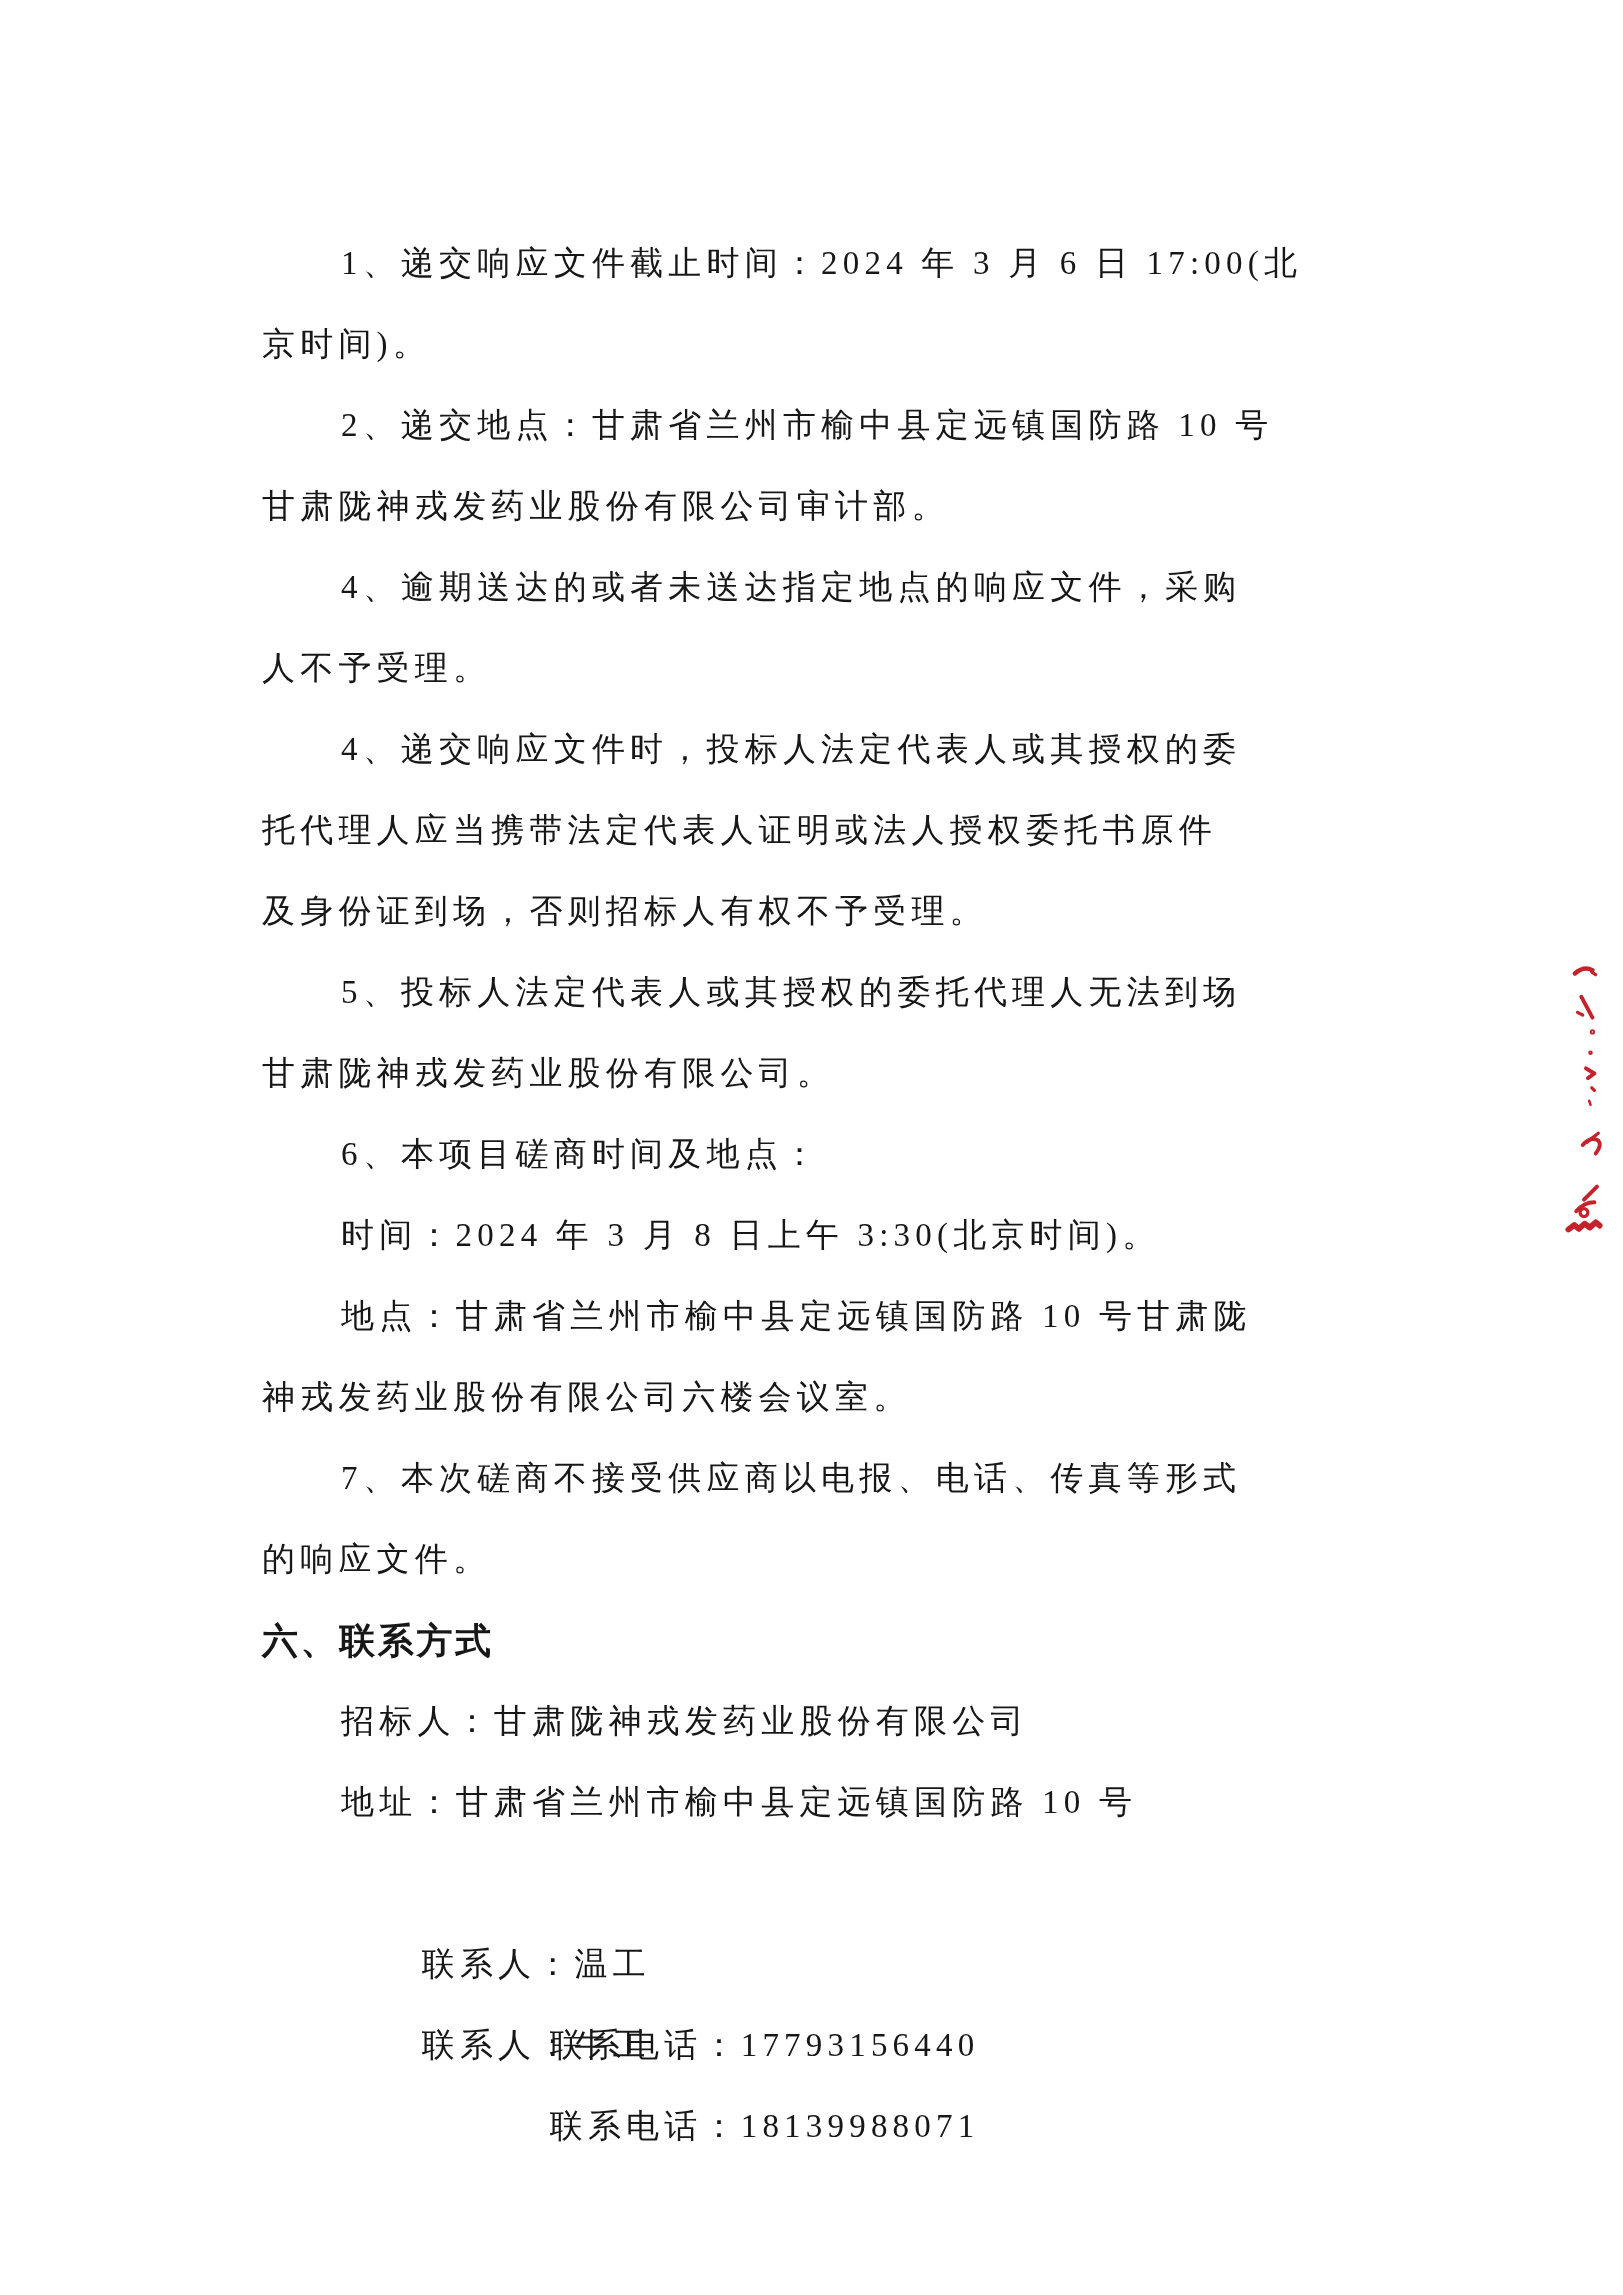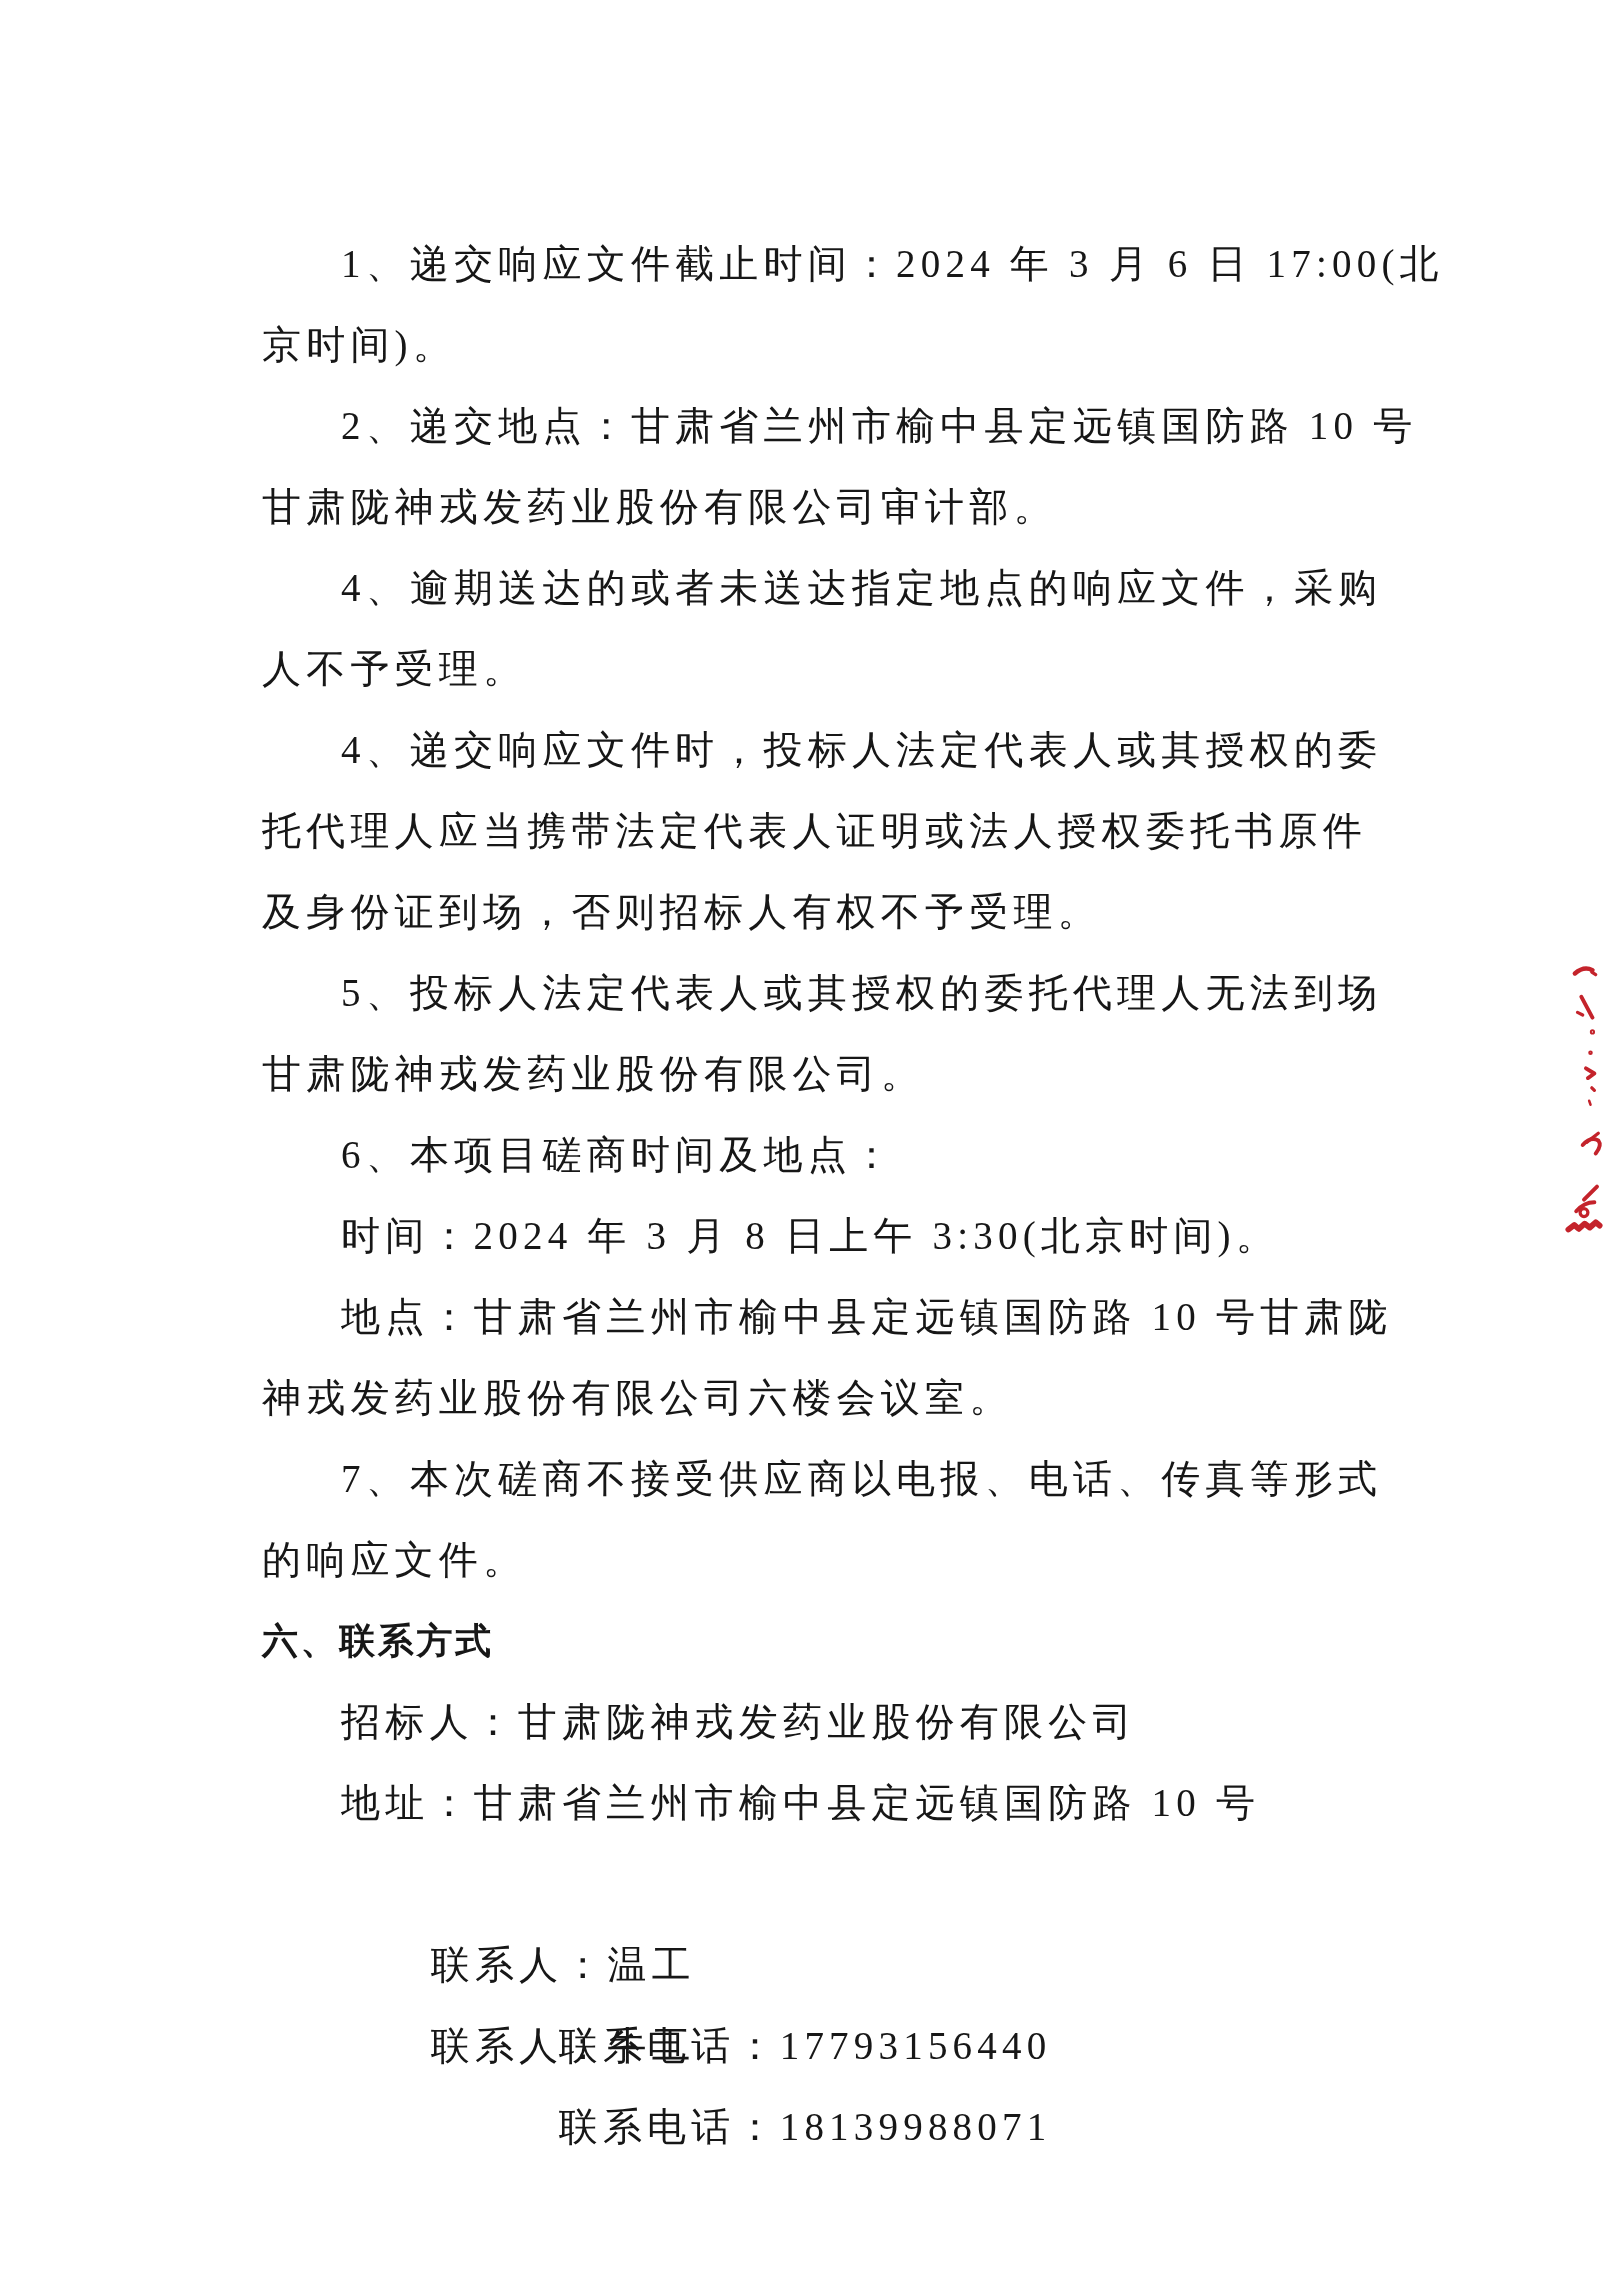--- a/index.html
+++ b/index.html
@@ -12,21 +12,21 @@
     font-family:"Liberation Serif","DejaVu Serif",serif;
     color:#171717;
   }
   .content{
     position:absolute;
     left:262px;
     top:223px;
     width:1126px;
   }
   .line{
-    font-size:39px;
+    font-size:33px;
     line-height:81px;
     height:81px;
     white-space:pre;
     letter-spacing:5.2px;
   }
   .indent{padding-left:79px;}
   .heading{
     font-family:"Liberation Sans","DejaVu Sans",sans-serif;
     font-weight:700;
     font-size:36px;

